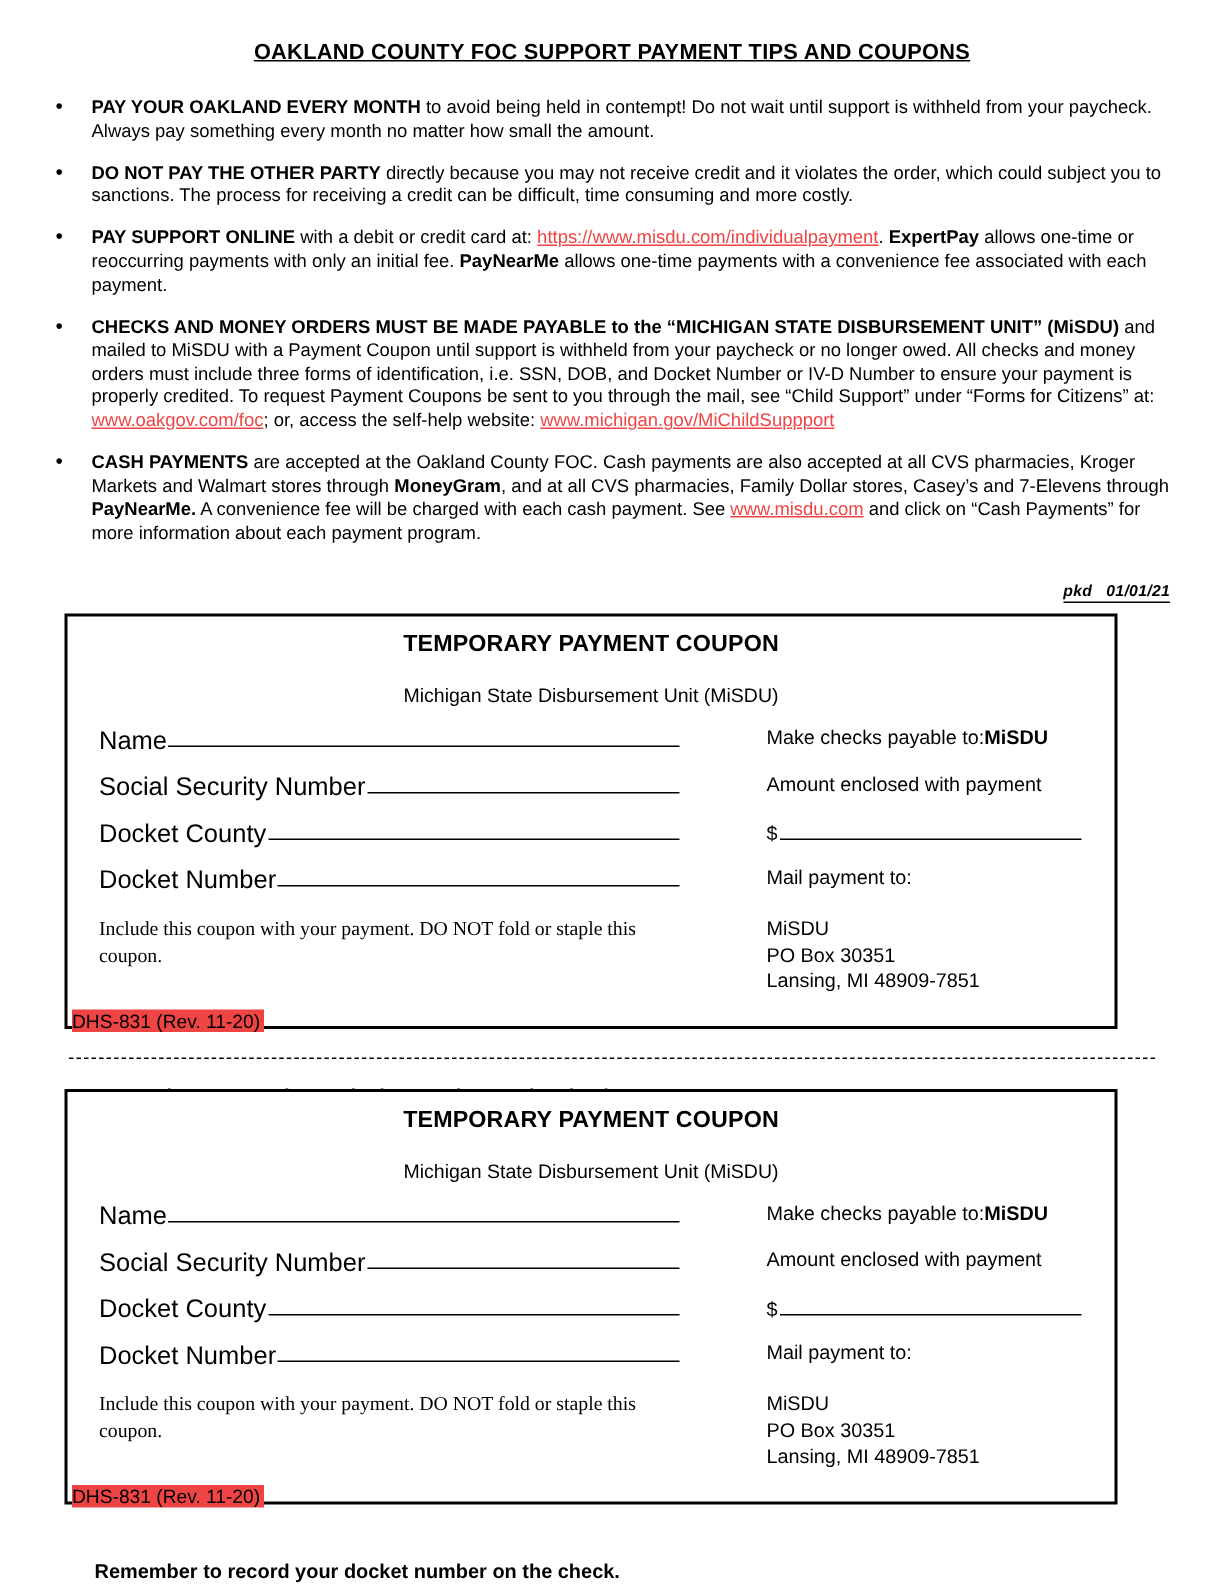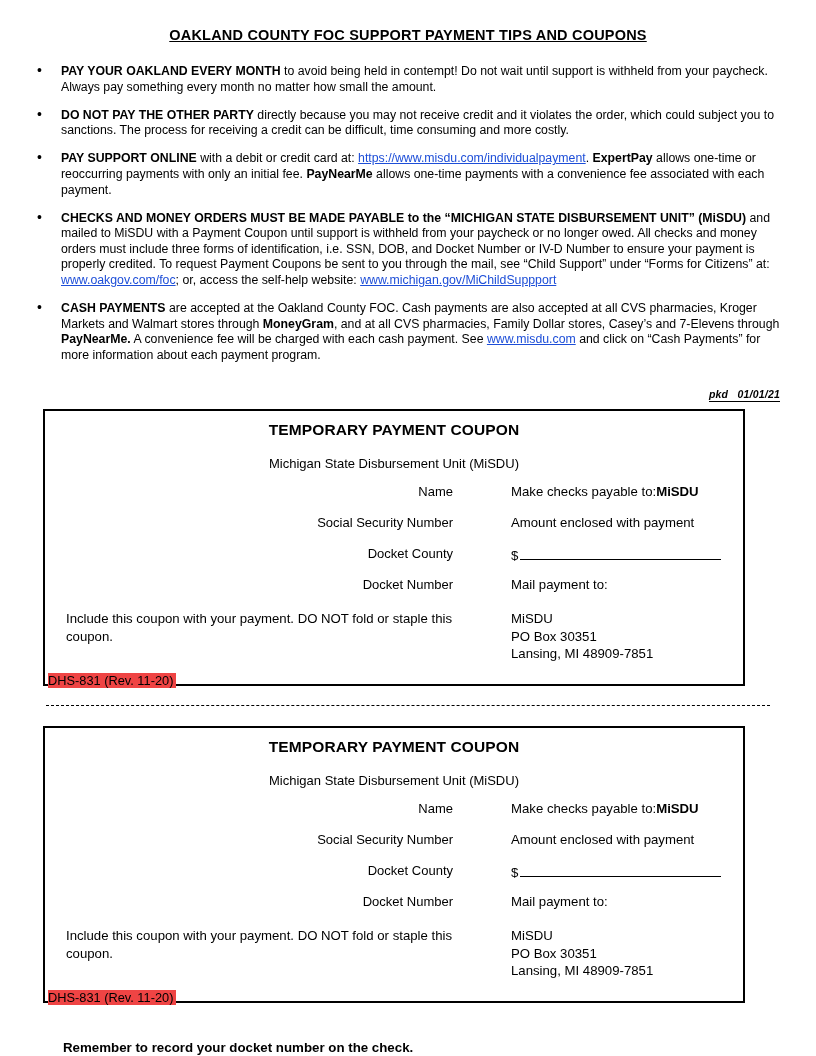--- a/index.html
+++ b/index.html
@@ -54,21 +54,21 @@
   }
   .tip .bullet {
     position: absolute;
     left: 37px;
     top: -1px;
     font-size: 14px;
     line-height: 15.6px;
   }
   .tip b { font-weight: bold; }
   .link {
-    color: #1d4ed8;
+    color: #ef4444;
   }
 
   
   .pkd-stamp {
     position: absolute;
     right: 36px;
     top: 388px;
     font-size: 10.5px;
     font-style: italic;
     font-weight: bold;
@@ -114,24 +114,23 @@
   .field-row {
     position: relative;
     height: 31px;
   }
   .field-left {
     position: absolute;
     left: 21px;
     right: 290px;
     top: 0;
     display: flex;
-    align-items: flex-end;
-    font-size: 13px;
+    align-items: flex-start;
+    font-size: 17px;
     white-space: nowrap;
-    flex-direction: column;
   }
   .field-left .f-label { flex: 0 0 auto; }
   .field-left .f-line {
     flex: 1 1 auto;
     border-bottom: 1.2px solid #000;
     height: 13px;
     margin-left: 1px;
   }
   .field-right {
     position: absolute;
@@ -151,20 +150,21 @@
     margin-left: 2px;
   }
   .field-right b { font-weight: bold; }
 
   .note-block {
     position: absolute;
     left: 21px;
     width: 400px;
     font-size: 13.2px;
     line-height: 17.5px;
+    font-family: Liberation Serif, serif;
   }
   .addr-block {
     position: absolute;
     left: 466px;
     font-size: 13.2px;
     line-height: 17.5px;
   }
 
   .remember {
     position: absolute;

